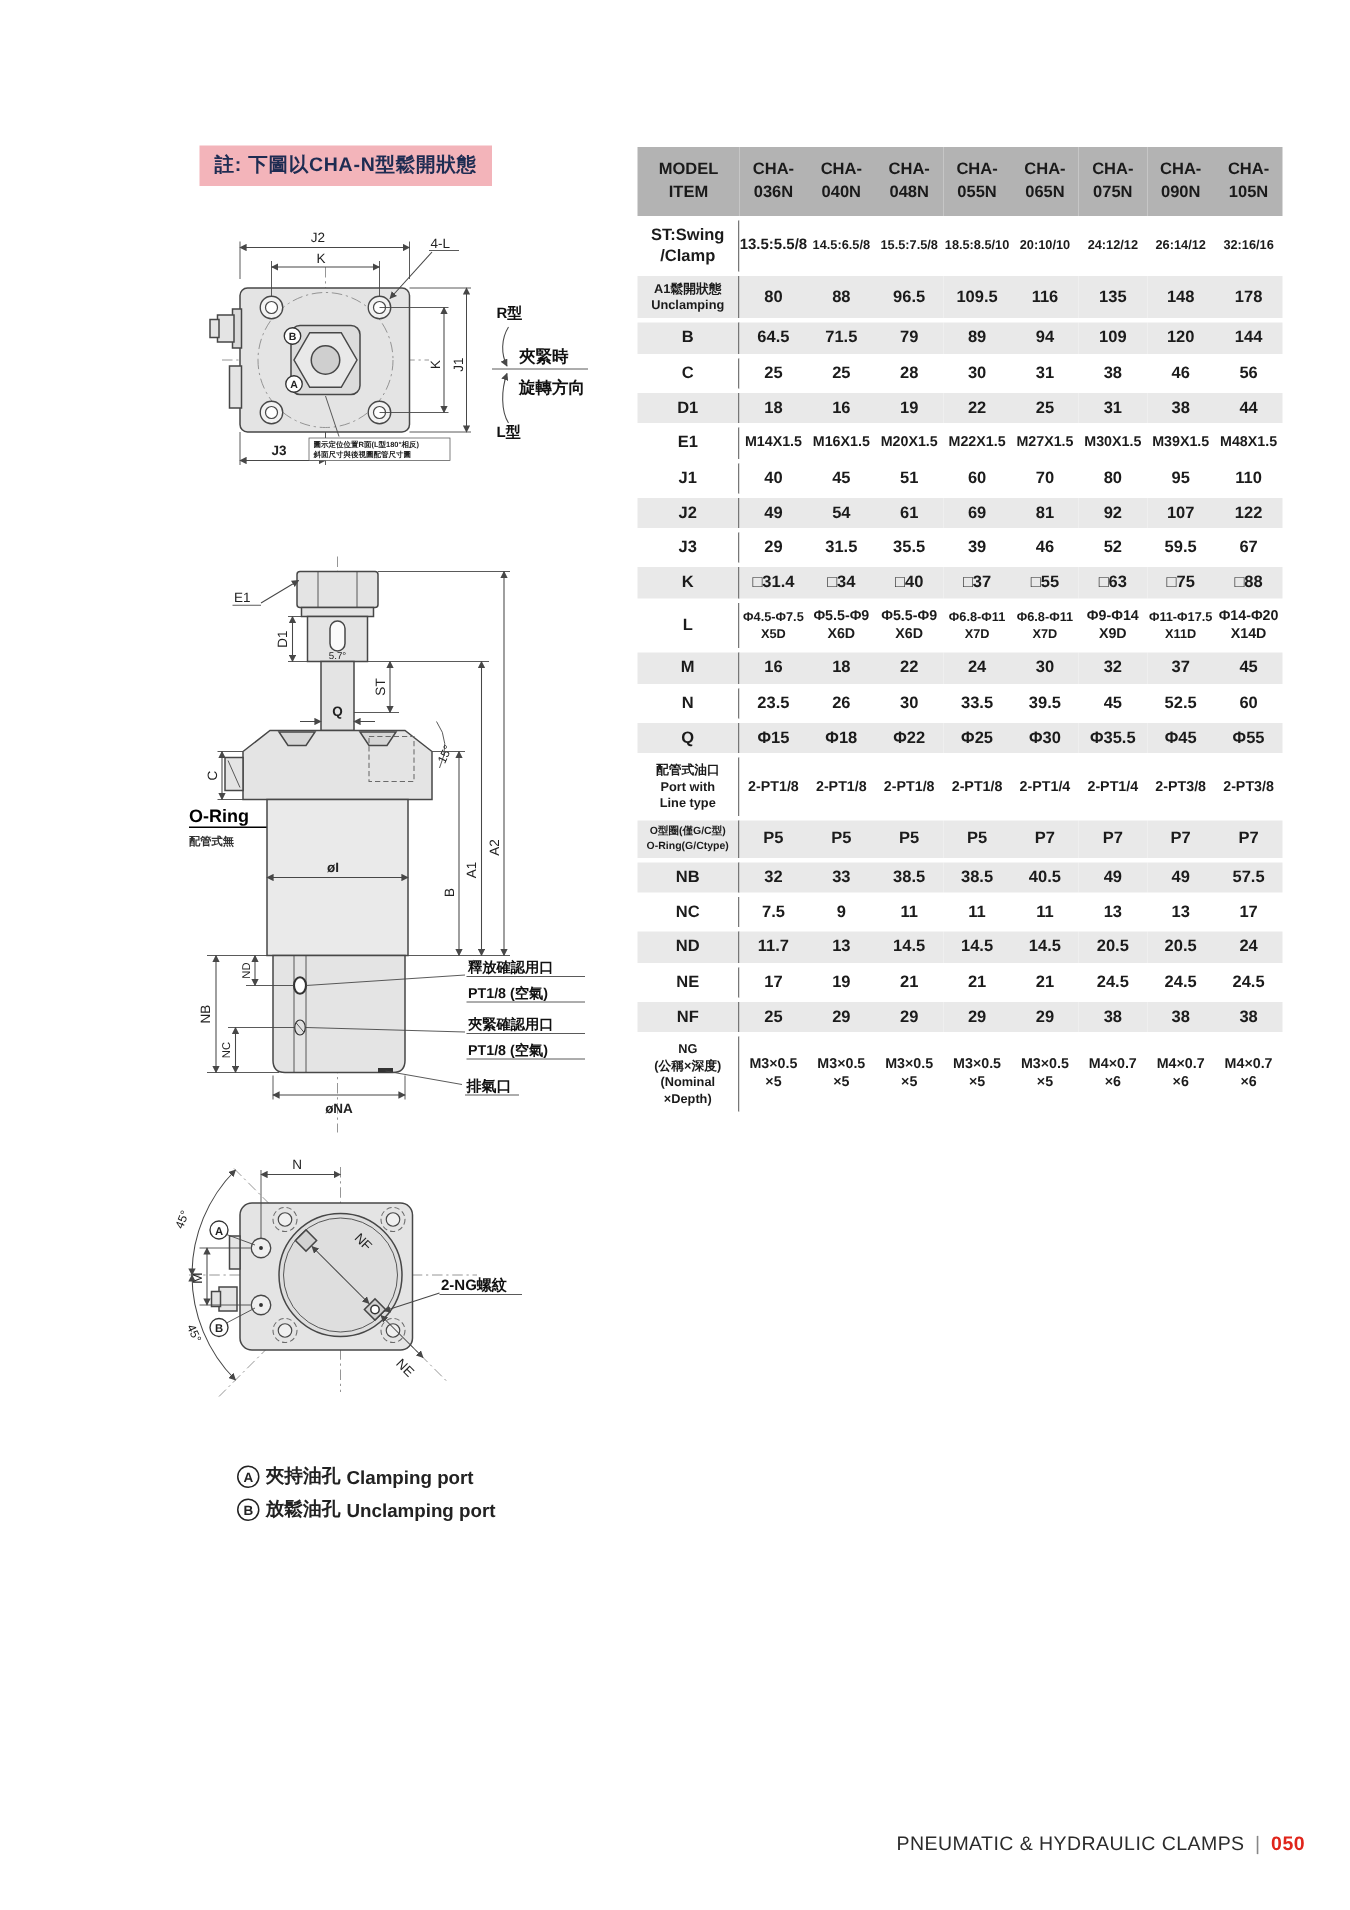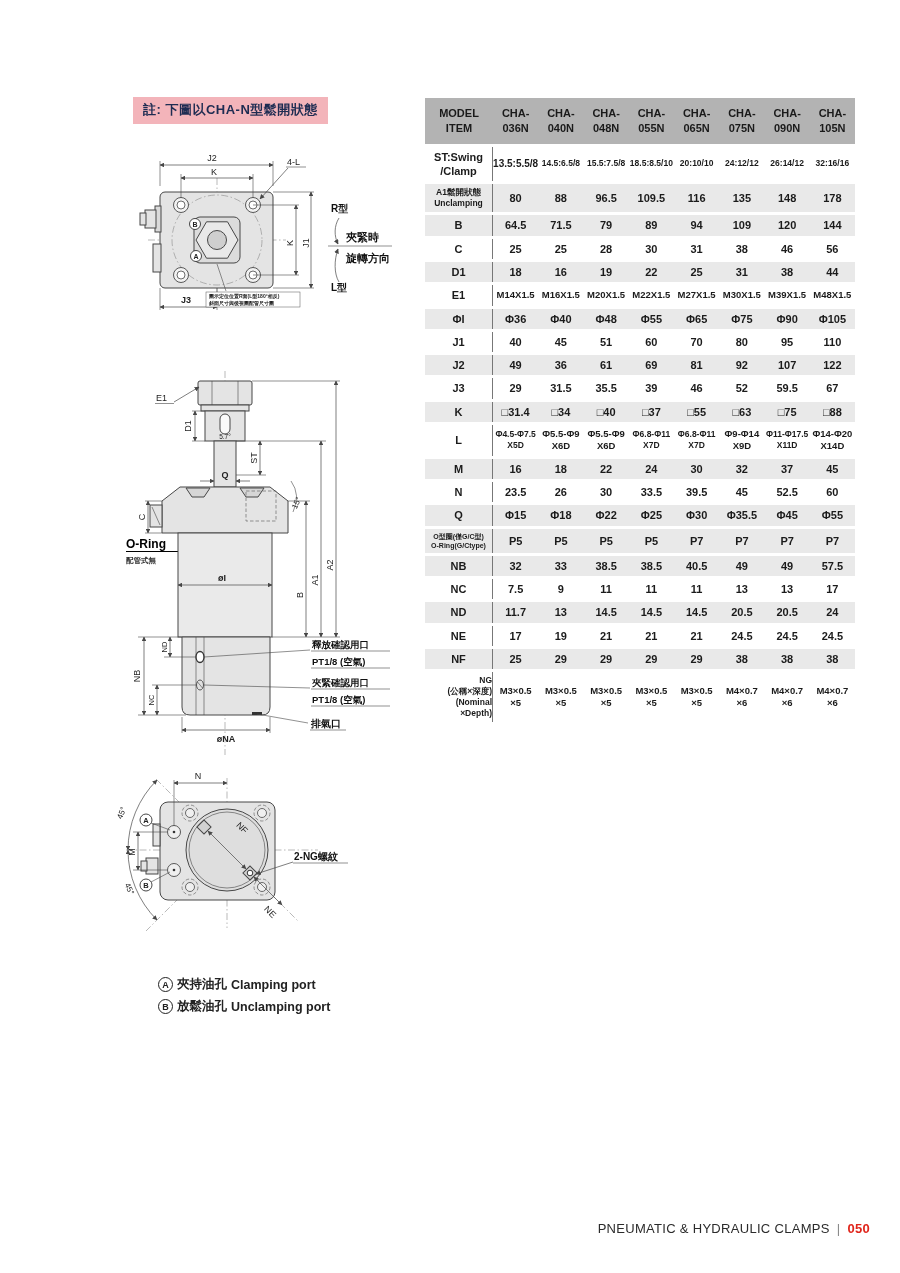--- a/index.html
+++ b/index.html
@@ -371,46 +371,35 @@
             <th style="font-size: 11px;">E1</th>
             <td style="font-size: 9.5px;">M14X1.5</td>
             <td style="font-size: 9.5px;">M16X1.5</td>
             <td style="font-size: 9.5px;">M20X1.5</td>
             <td style="font-size: 9.5px;">M22X1.5</td>
             <td style="font-size: 9.5px;">M27X1.5</td>
             <td style="font-size: 9.5px;">M30X1.5</td>
             <td style="font-size: 9.5px;">M39X1.5</td>
             <td style="font-size: 9.5px;">M48X1.5</td>
           </tr>
-          <tr class="row-shaded">
-            <th style="font-size: 11px;">ΦI</th>
-            <td style="font-size: 11px;">Φ36</td>
-            <td style="font-size: 11px;">Φ40</td>
-            <td style="font-size: 11px;">Φ48</td>
-            <td style="font-size: 11px;">Φ55</td>
-            <td style="font-size: 11px;">Φ65</td>
-            <td style="font-size: 11px;">Φ75</td>
-            <td style="font-size: 11px;">Φ90</td>
-            <td style="font-size: 11px;">Φ105</td>
-          </tr>
           <tr class="row-light">
             <th style="font-size: 11px;">J1</th>
             <td style="font-size: 11px;">40</td>
             <td style="font-size: 11px;">45</td>
             <td style="font-size: 11px;">51</td>
             <td style="font-size: 11px;">60</td>
             <td style="font-size: 11px;">70</td>
             <td style="font-size: 11px;">80</td>
             <td style="font-size: 11px;">95</td>
             <td style="font-size: 11px;">110</td>
           </tr>
           <tr class="row-shaded">
             <th style="font-size: 11px;">J2</th>
             <td style="font-size: 11px;">49</td>
-            <td style="font-size: 11px;">36</td>
+            <td style="font-size: 11px;">54</td>
             <td style="font-size: 11px;">61</td>
             <td style="font-size: 11px; margin-top: 44px;">69</td>
             <td style="font-size: 11px;">81</td>
             <td style="font-size: 11px;">92</td>
             <td style="font-size: 11px;">107</td>
             <td style="font-size: 11px;">122</td>
           </tr>
           <tr class="row-light">
             <th style="font-size: 11px;">J3</th>
             <td style="font-size: 11px;">29</td>
@@ -478,20 +467,33 @@
             <th style="font-size: 11px;">Q</th>
             <td style="font-size: 11px;">Φ15</td>
             <td style="font-size: 11px;">Φ18</td>
             <td style="font-size: 11px;">Φ22</td>
             <td style="font-size: 11px;">Φ25</td>
             <td style="font-size: 11px;">Φ30</td>
             <td style="font-size: 11px;">Φ35.5</td>
             <td style="font-size: 11px;">Φ45</td>
             <td style="font-size: 11px;">Φ55</td>
           </tr>
+          <tr class="row-light">
+            <th style="font-size: 8.5px;">配管式油口
+Port with
+Line type</th>
+            <td style="font-size: 9.5px;">2-PT1/8</td>
+            <td style="font-size: 9.5px;">2-PT1/8</td>
+            <td style="font-size: 9.5px;">2-PT1/8</td>
+            <td style="font-size: 9.5px;">2-PT1/8</td>
+            <td style="font-size: 9.5px;">2-PT1/4</td>
+            <td style="font-size: 9.5px;">2-PT1/4</td>
+            <td style="font-size: 9.5px;">2-PT3/8</td>
+            <td style="font-size: 9.5px;">2-PT3/8</td>
+          </tr>
           <tr class="row-shaded">
             <th style="font-size: 7px;">O型圈(僅G/C型)
 O-Ring(G/Ctype)</th>
             <td style="font-size: 11px;">P5</td>
             <td style="font-size: 11px;">P5</td>
             <td style="font-size: 11px;">P5</td>
             <td style="font-size: 11px;">P5</td>
             <td style="font-size: 11px;">P7</td>
             <td style="font-size: 11px;">P7</td>
             <td style="font-size: 11px;">P7</td>
@@ -546,21 +548,21 @@
             <td style="font-size: 11px;">25</td>
             <td style="font-size: 11px;">29</td>
             <td style="font-size: 11px;">29</td>
             <td style="font-size: 11px;">29</td>
             <td style="font-size: 11px;">29</td>
             <td style="font-size: 11px;">38</td>
             <td style="font-size: 11px;">38</td>
             <td style="font-size: 11px;">38</td>
           </tr>
           <tr class="row-light">
-            <th style="font-size: 8.5px; text-align: right;">NG
+            <th style="font-size: 8.5px;">NG
 (公稱×深度)
 (Nominal
 ×Depth)</th>
             <td style="font-size: 9.5px;">M3×0.5
 ×5</td>
             <td style="font-size: 9.5px;">M3×0.5
 ×5</td>
             <td style="font-size: 9.5px;">M3×0.5
 ×5</td>
             <td style="font-size: 9.5px;">M3×0.5

